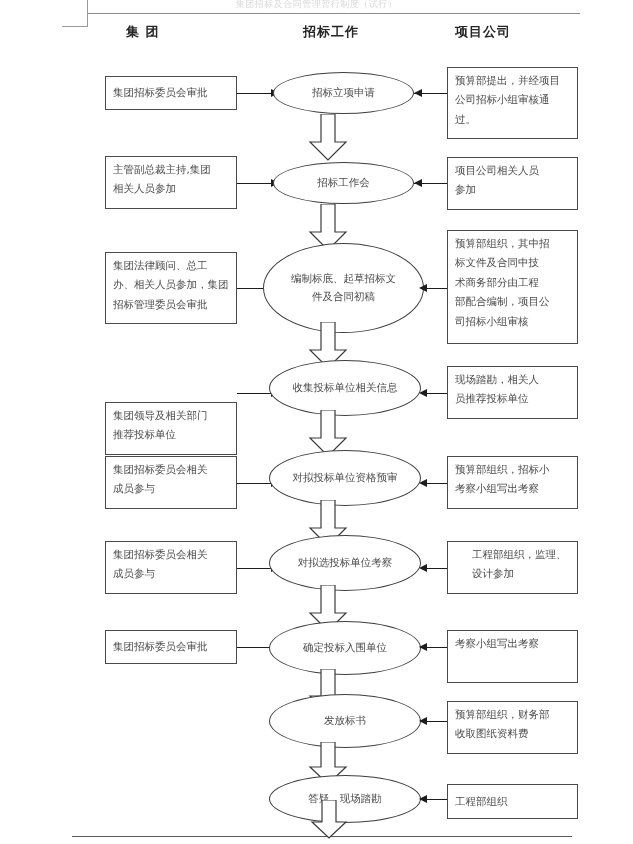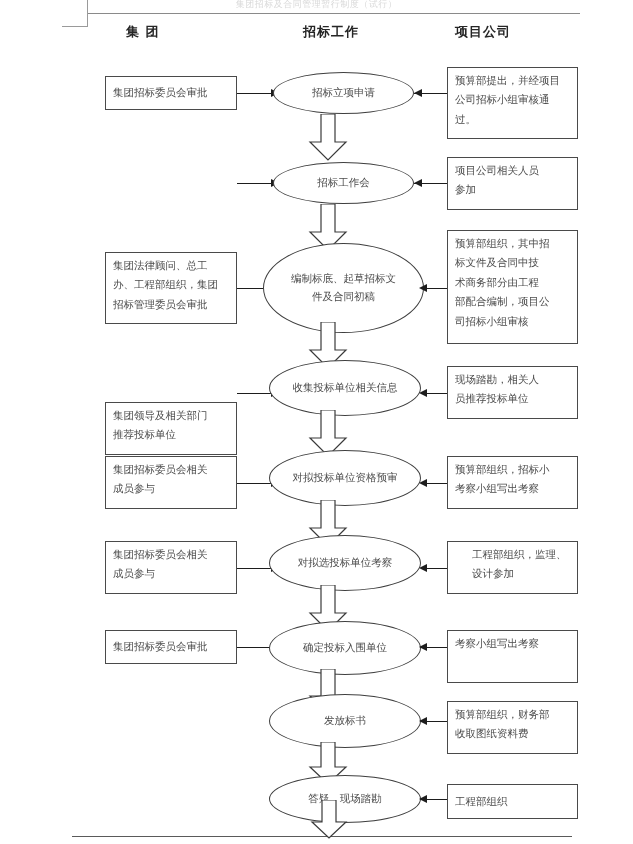--- a/index.html
+++ b/index.html
@@ -122,20 +122,26 @@
   <div class="box" style="left:447px;top:67px;width:131px;height:72px;align-items:flex-start;">
     <span>预算部提出，并经项目公司招标小组审核通过。</span>
   </div>
 
   <div class="blockarrow" style="left:308px;top:114px;">
     <svg width="40" height="48" viewBox="0 0 40 48">
       <polygon points="13,0 27,0 27,28 38,28 20,46 2,28 13,28" fill="#ffffff" stroke="#3a3a3a" stroke-width="1.2"></polygon>
     </svg>
   </div>
 
+  <div class="box" style="left:105px;top:156px;width:132px;height:53px;align-items:flex-start;">
+    <span>
+        <span style="display: block;">主管副总裁主持,集团</span>
+        <span style="display: block;">相关人员参加</span>
+      </span>
+  </div>
   <div class="hline" style="left:237px;top:183px;width:36px;"></div>
   <div class="arrowhead right" style="left:271px;top:178.5px;"></div>
 
   <div class="ellipse" style="left:273px;top:162px;width:141px;height:42px;">
     <span>招标工作会</span>
   </div>
 
   <div class="hline" style="left:414px;top:183px;width:33px;"></div>
   <div class="arrowhead left" style="left:414px;top:178.5px;"></div>
 
@@ -148,21 +154,21 @@
 
   <div class="blockarrow" style="left:308px;top:204px;">
     <svg width="40" height="48" viewBox="0 0 40 48">
       <polygon points="13,0 27,0 27,28 38,28 20,46 2,28 13,28" fill="#ffffff" stroke="#3a3a3a" stroke-width="1.2"></polygon>
     </svg>
   </div>
 
   <div class="box" style="left:105px;top:252px;width:132px;height:72px;align-items:flex-start;">
     <span>
         <span style="display: block;">集团法律顾问、总工</span>
-        <span style="display: block;">办、工程部组织，集团</span>
+        <span style="display: block;">办、相关人员参加，集团</span>
         <span style="display: block;">招标管理委员会审批</span>
       </span>
   </div>
   <div class="hline" style="left:237px;top:288px;width:36px;"></div>
   <div class="arrowhead right" style="left:271px;top:283.5px;"></div>
 
   <div class="ellipse" style="left:263px;top:243px;width:161px;height:90px;padding:0 14px;">
     <span>
         <span style="display: block;">编制标底、起草招标文</span>
         <span style="display: block;">件及合同初稿</span>

